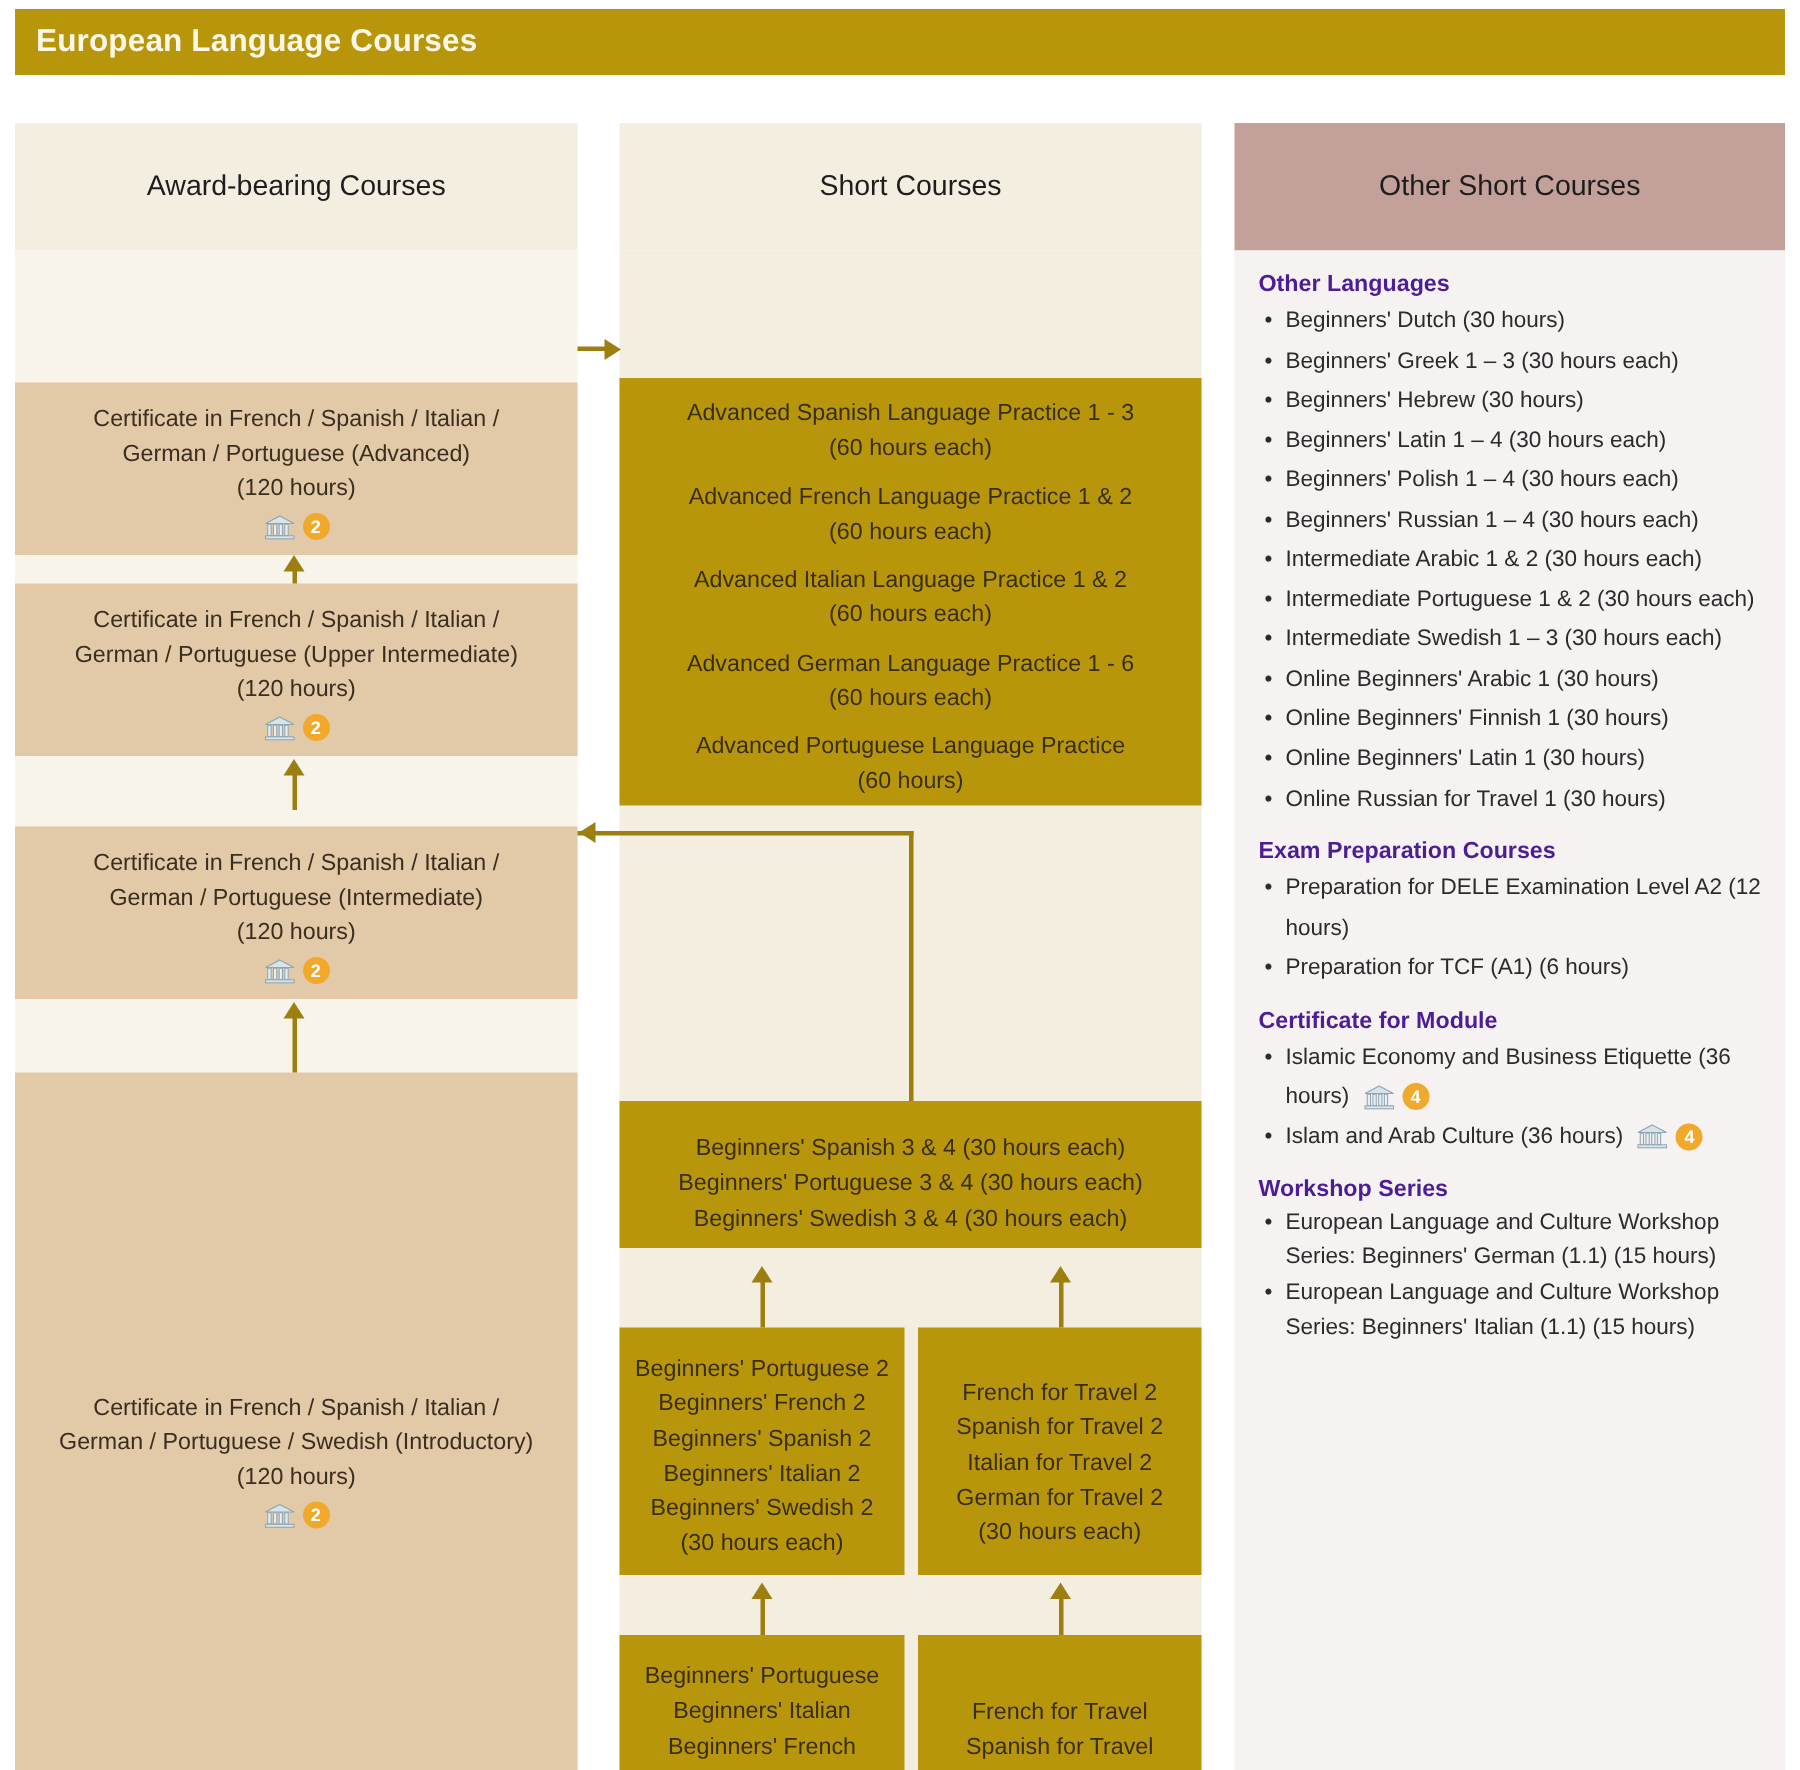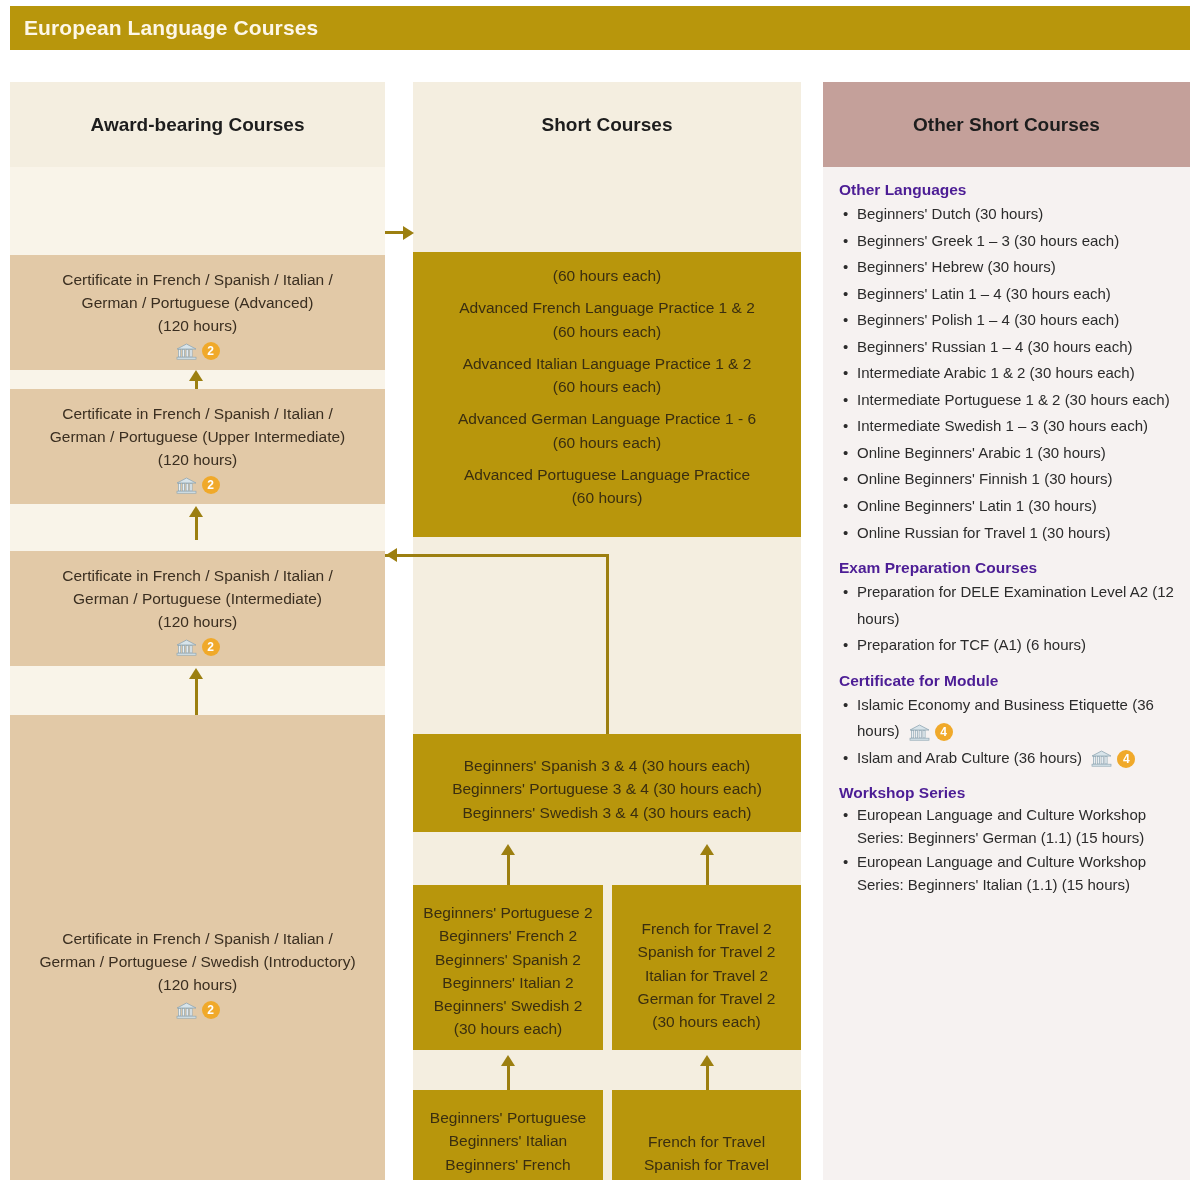--- a/index.html
+++ b/index.html
@@ -43,21 +43,21 @@
   #col-award   { left: 10px;  width: 375px; }
   #col-short   { left: 413px; width: 388px; }
   #col-other   { left: 823px; width: 367px; }
 
   .col-header {
     height: 85px;
     display: flex;
     align-items: center;
     justify-content: center;
     font-size: 19px;
-    font-weight: bold;
+    font-weight: normal;
     color: #1d1d1d;
     box-sizing: border-box;
   }
   #col-award .col-header,
   #col-short .col-header { background: #f4eee0; }
   #col-other .col-header { background: #c4a09a; }
 
   .col-body {
     position: absolute;
     top: 85px;
@@ -297,20 +297,21 @@
     <div class="arrow-up" style="left:179px; top:501px;"></div>
   </div>
 </div>
 
 <div class="column" id="col-short">
   <div class="col-header">Short Courses</div>
   <div class="col-body">
 
     <div class="short-box" style="left:0; right:0; top:85px; height:285px;">
       <span class="grp">
+        <span class="line">Advanced Spanish Language Practice 1 - 3</span>
         <span class="line">(60 hours each)</span>
       </span>
       <span class="grp">
         <span class="line">Advanced French Language Practice 1 &amp; 2</span>
         <span class="line">(60 hours each)</span>
       </span>
       <span class="grp">
         <span class="line">Advanced Italian Language Practice 1 &amp; 2</span>
         <span class="line">(60 hours each)</span>
       </span>

